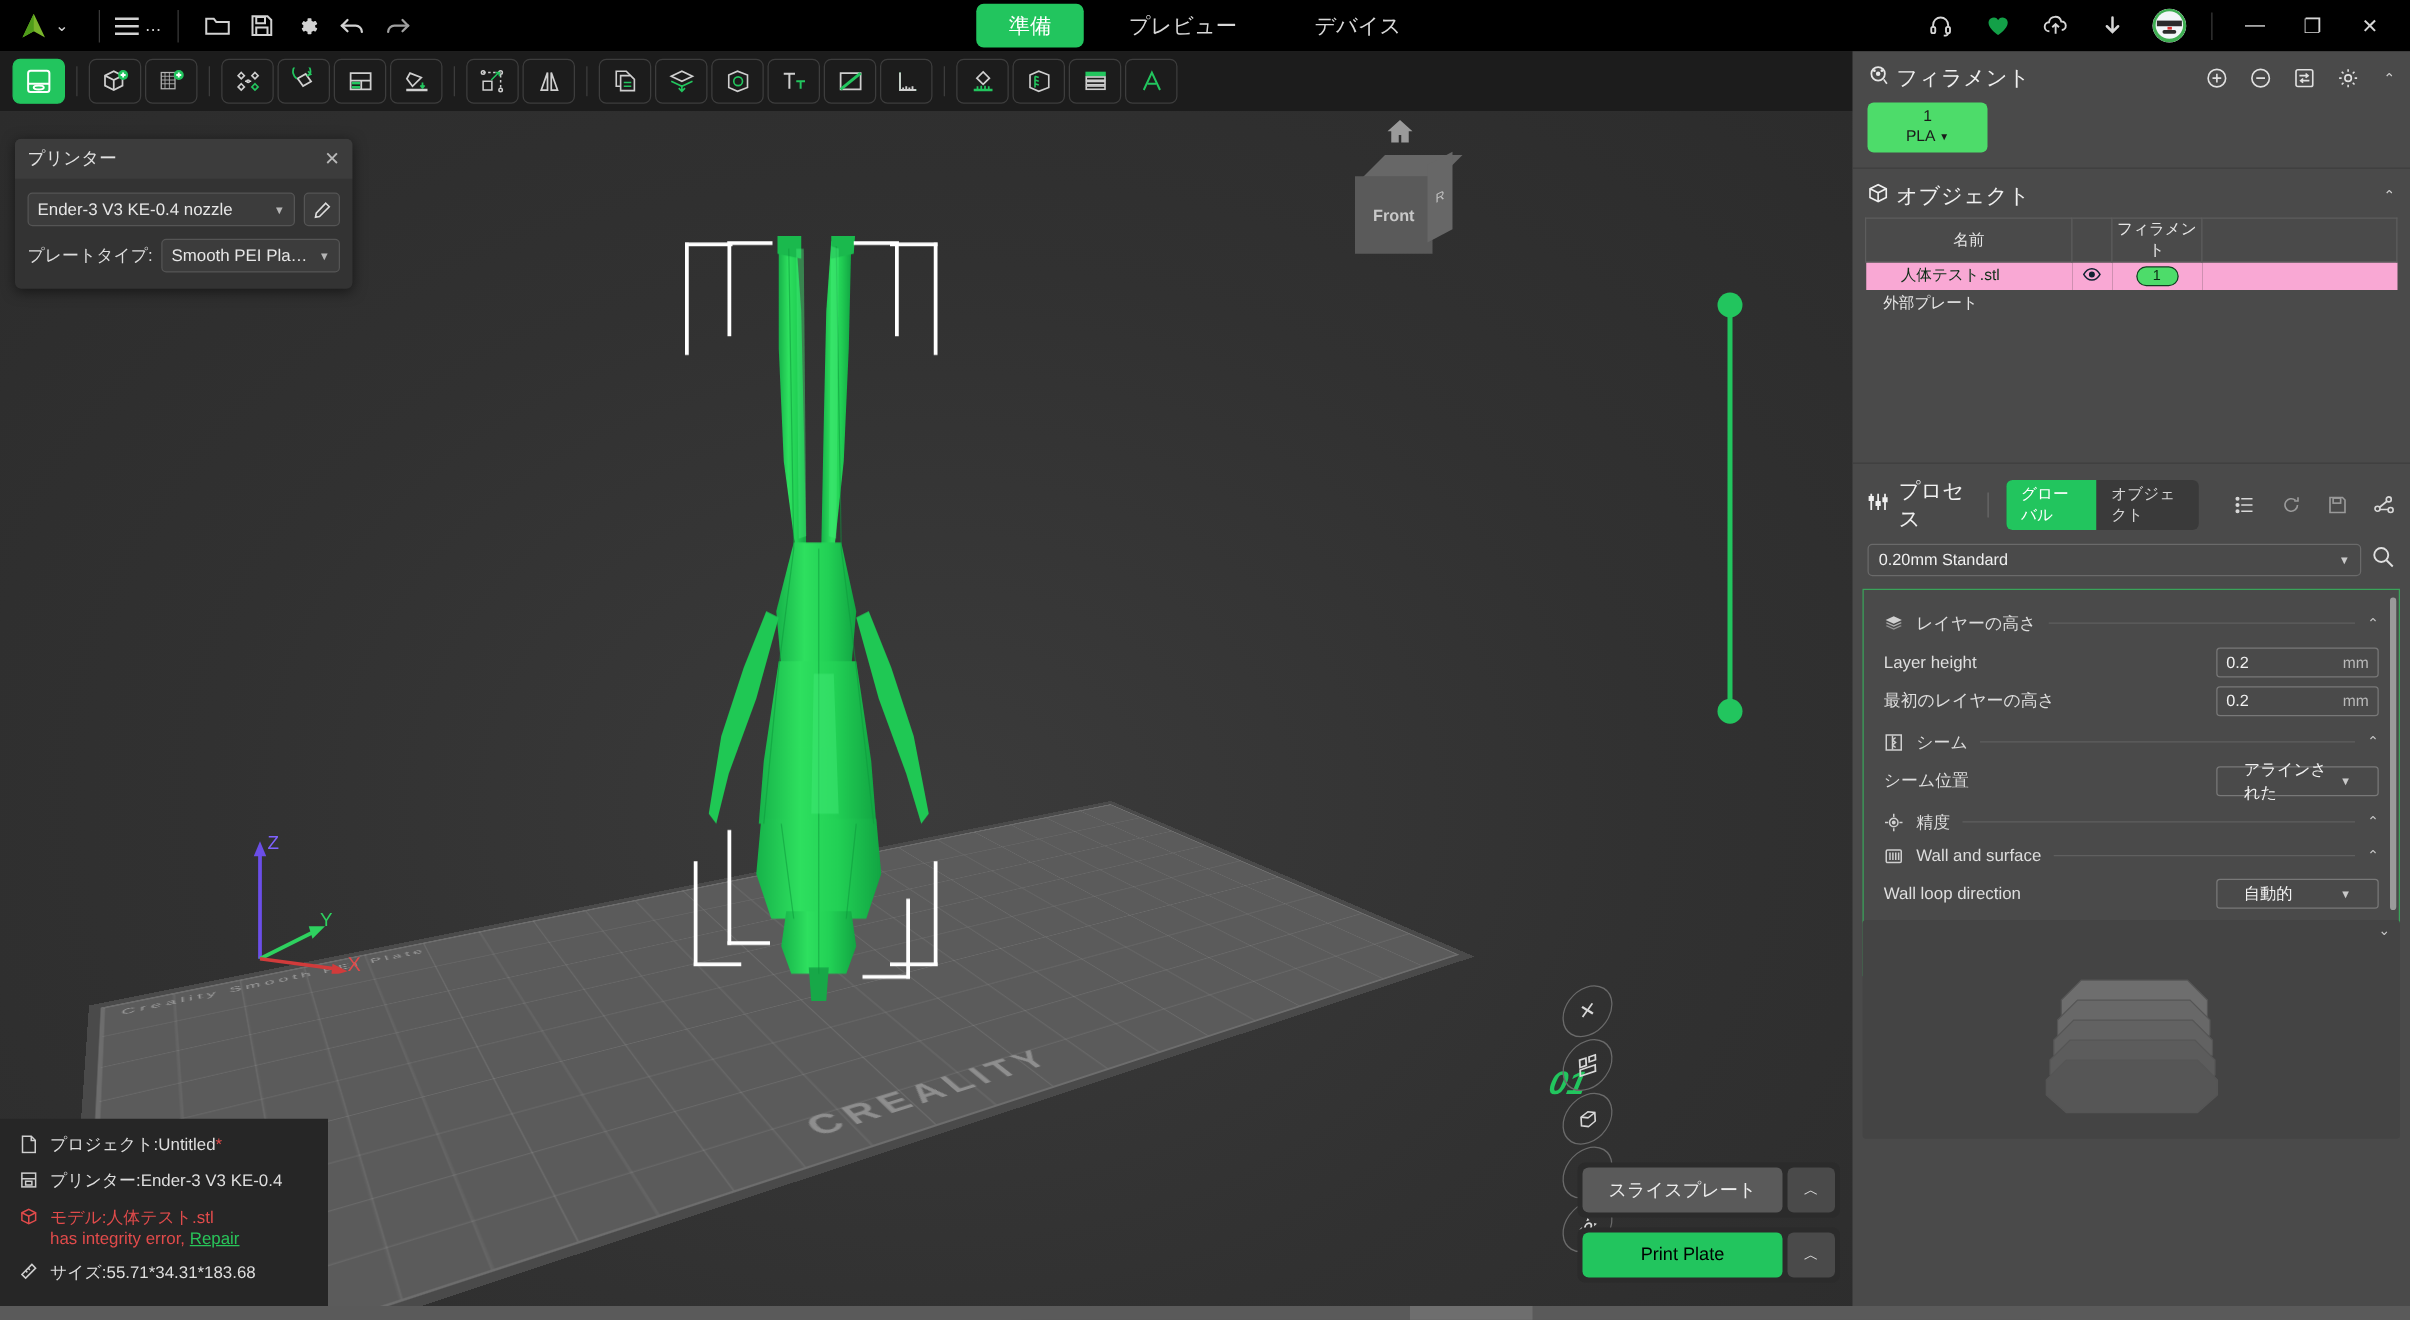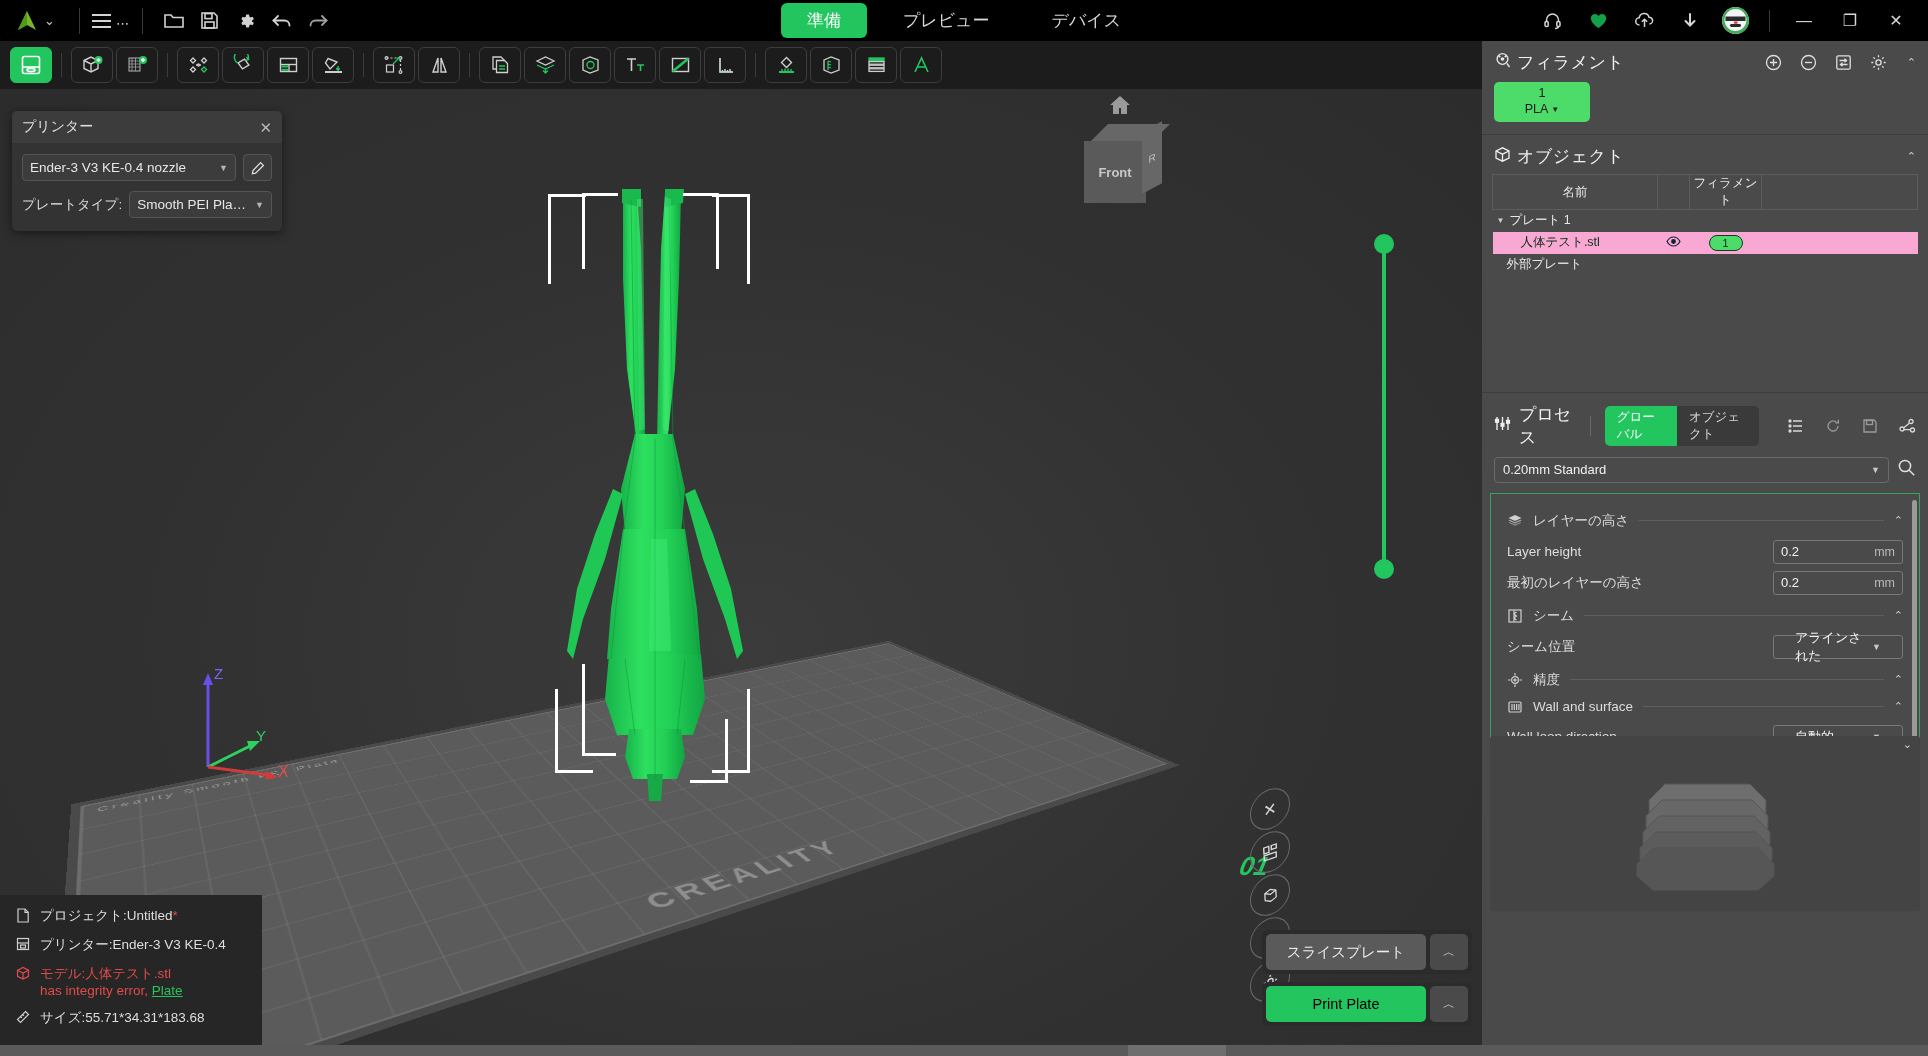--- a/index.html
+++ b/index.html
@@ -756,21 +756,21 @@
     <div class="info-row err">
       <span class="ico">
         <svg width="14" height="15" viewBox="0 0 14 15" fill="none" stroke="#e14b4b" stroke-width="1.2">
           <path d="M1.5 4.2L7 1.5l5.5 2.7v6.1L7 13l-5.5-2.7z"></path>
             <path d="M1.5 4.2L7 7l5.5-2.8M7 7v6"></path>
         </svg>
       </span>
       <span>
         <span>モデル:人体テスト.stl</span><br>
         <span>has integrity error,</span>
-        <span class="repair-link">Plate</span>
+        <span class="repair-link">Repair</span>
       </span>
     </div>
     <div class="info-row">
       <span class="ico">
         <svg width="14" height="14" viewBox="0 0 14 14" fill="none" stroke="#cfcfcf" stroke-width="1.2">
           <path d="M9.5 1.5l3 3L4.5 12.5l-3-3z"></path>
             <path d="M6.5 4.5l1.4 1.4M4.5 6.5l1.4 1.4"></path>
         </svg>
       </span>
       <span>サイズ:55.71*34.31*183.68</span>
@@ -856,23 +856,20 @@
         <table class="obj-table">
           <thead>
             <tr>
               <th style="width:165px">名前</th>
               <th style="width:32px"></th>
               <th style="width:72px">フィラメント</th>
               <th></th>
             </tr>
           </thead>
           <tbody>
-            <tr class="row-plate">
-              <td colspan="4"><span class="tri">▼</span><span>プレート 1</span></td>
-            </tr>
             <tr class="row-sel">
               <td class="name-indent">人体テスト.stl</td>
               <td style="text-align:center">
                 <svg width="15" height="11" viewBox="0 0 15 11" fill="none" stroke="#123" stroke-width="1.2">
                     <path d="M1 5.5S3.5 1 7.5 1s6.5 4.5 6.5 4.5S11.5 10 7.5 10 1 5.5 1 5.5z"></path>
                     <circle cx="7.5" cy="5.5" r="1.8" fill="#123"></circle>
                   </svg>
               </td>
               <td style="text-align:center"><span class="fil-badge">1</span></td>
               <td></td>

